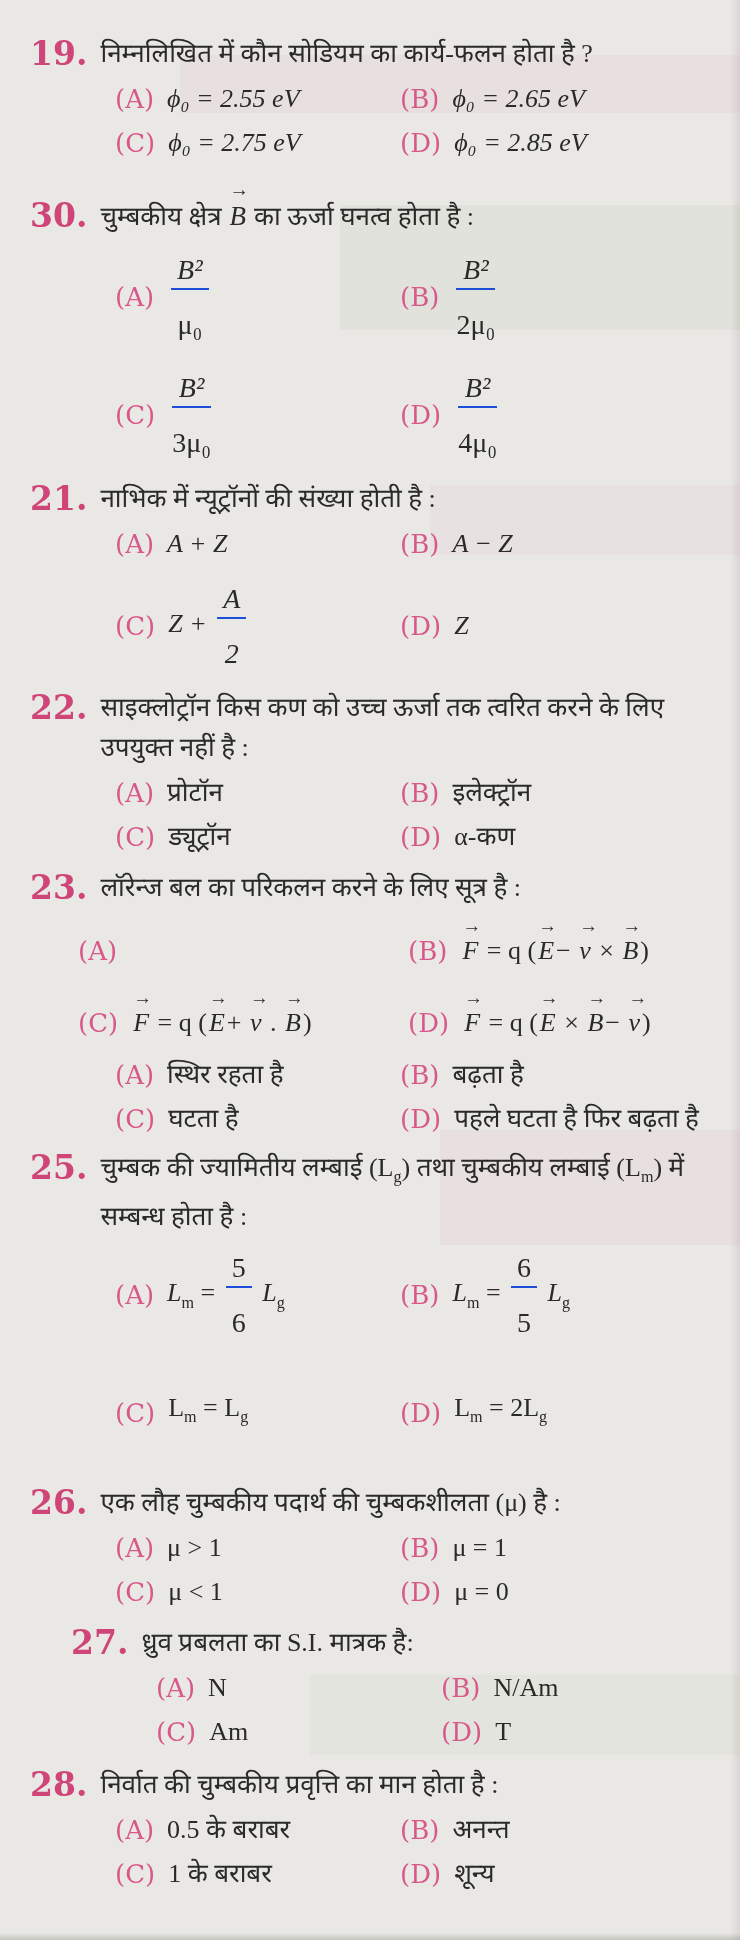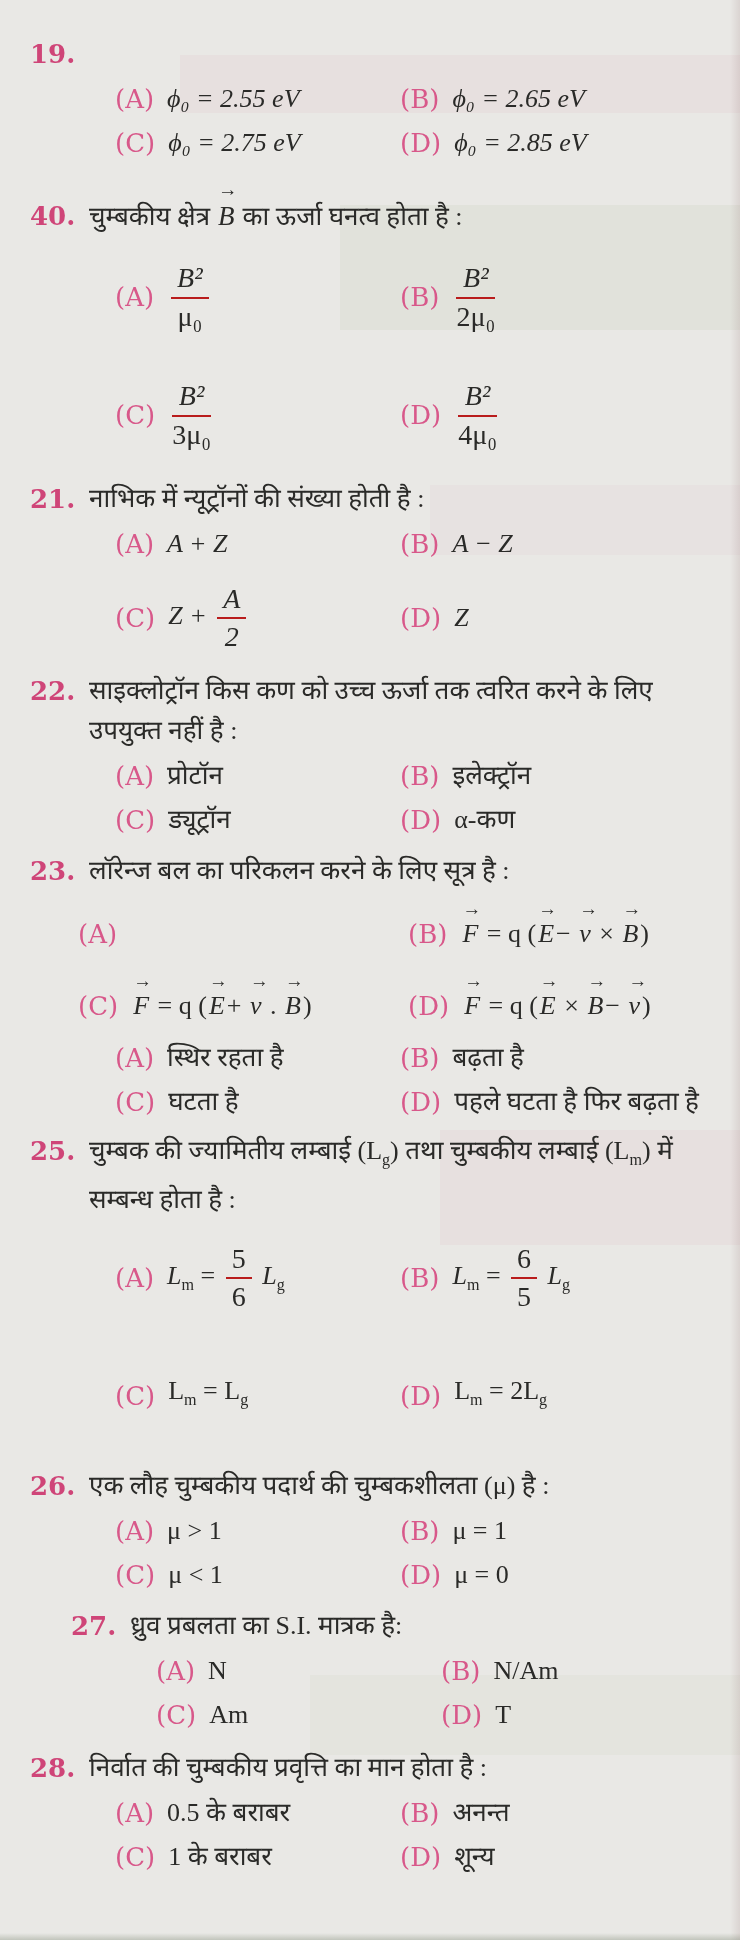--- a/index.html
+++ b/index.html
@@ -16,21 +16,21 @@
   .band.b4{top:1130px; left:440px; right:0; height:115px; background:rgba(219,160,178,0.10);}
   .band.b5{top:1675px; left:310px; right:0; height:80px; background:rgba(173,192,152,0.09);}
   .edge-right{position:absolute; top:0; right:0; width:10px; height:100%;
     background:linear-gradient(to right, rgba(0,0,0,0), rgba(150,120,120,0.18));}
   .edge-bottom{position:absolute; left:0; bottom:0; width:100%; height:7px;
     background:linear-gradient(to bottom, rgba(0,0,0,0), rgba(120,130,110,0.35));}
 
   section.q{position:relative;}
   .stem-row{display:flex; align-items:flex-start; gap:13px; padding-left:30px; padding-right:12px;}
   .qnum{
-    color:#cf4578; font-weight:700; font-size:26px; line-height:40px;
+    color:#cf4578; font-weight:700; font-size:33px; line-height:40px;
     min-width:46px; font-family:"DejaVu Serif","Liberation Serif",serif;
   }
   .stem{margin:0; font-size:26px; line-height:40px; font-weight:500; flex:1;}
   .opts{display:grid; margin-left:115px; margin-right:10px; column-gap:0; row-gap:6px; margin-top:6px;}
   .opts.two{grid-template-columns:285px 1fr;}
   .opts.wide{margin-left:78px; grid-template-columns:330px 1fr;}
   .opt{display:flex; align-items:center; line-height:38px; min-height:38px;}
   .olabel{
     color:#d8588a; font-size:26px; margin-right:13px; flex:0 0 auto;
     font-family:"DejaVu Serif","Liberation Serif",serif;
@@ -44,40 +44,41 @@
   .vec{display:inline-block; position:relative; font-style:italic; margin:0 2px;}
   .vec::before{
     content:"\2192"; position:absolute; top:-0.80em; left:0; right:-2px; text-align:center;
     font-size:0.72em; font-style:normal; line-height:1;
   }
   .stemvec{font-size:27px; margin:0 8px;}
   .vecline .opt{padding-top:18px;}
 
   
   .frac{display:inline-block; text-align:center; vertical-align:middle; margin:0 4px; font-size:28px;}
-  .frac .num{display:block; border-bottom:2px solid #b91c1c; padding:0 6px 3px; line-height:1.12;}
-  .frac .den{display:block; padding-top:2px; line-height:1.12;font-family:Liberation Serif, serif;}
+  .frac .num{display:block; border-bottom:2px solid #1d4ed8; padding:0 6px 3px; line-height:1.12;}
+  .frac .den{display:block; padding-top:19px; line-height:1.12;font-family:Liberation Serif, serif;}
   .fracrows{row-gap:30px;}
   .fracrows .opt{min-height:88px;}
 </style>
 </head>
 <body>
 
 <div class="page">
   <div class="band b1"></div>
   <div class="band b2"></div>
   <div class="band b3"></div>
   <div class="band b4"></div>
   <div class="band b5"></div>
   <div class="edge-right"></div>
   <div class="edge-bottom"></div>
 
   <section class="q" style="margin-top:6px;">
     <div class="stem-row">
       <span class="qnum">19.</span>
+      <p class="stem">निम्नलिखित में कौन सोडियम का कार्य-फलन होता है ?</p>
     </div>
     <div class="opts two latin-it">
         <div class="opt">
           <span class="olabel">(A)</span>
           <span class="otext">ϕ₀ = 2.55 eV</span>
         </div>
         <div class="opt">
           <span class="olabel">(B)</span>
           <span class="otext">ϕ₀ = 2.65 eV</span>
         </div>
@@ -87,21 +88,21 @@
         </div>
         <div class="opt">
           <span class="olabel">(D)</span>
           <span class="otext">ϕ₀ = 2.85 eV</span>
         </div>
       </div>
   </section>
 
   <section class="q" style="margin-top:34px;">
     <div class="stem-row">
-      <span class="qnum">40.</span>
+      <span class="qnum">30.</span>
       <p class="stem"><span>चुम्बकीय क्षेत्र</span><span class="vec stemvec">B</span><span>का ऊर्जा घनत्व होता है :</span></p>
     </div>
     <div class="opts two fracrows" style="margin-top:16px;">
         <div class="opt">
           <span class="olabel">(A)</span>
           <span class="otext"><span class="frac"><span class="num it">B²</span><span class="den">μ₀</span></span></span>
         </div>
         <div class="opt">
           <span class="olabel">(B)</span>
           <span class="otext"><span class="frac"><span class="num it">B²</span><span class="den">2μ₀</span></span></span>

